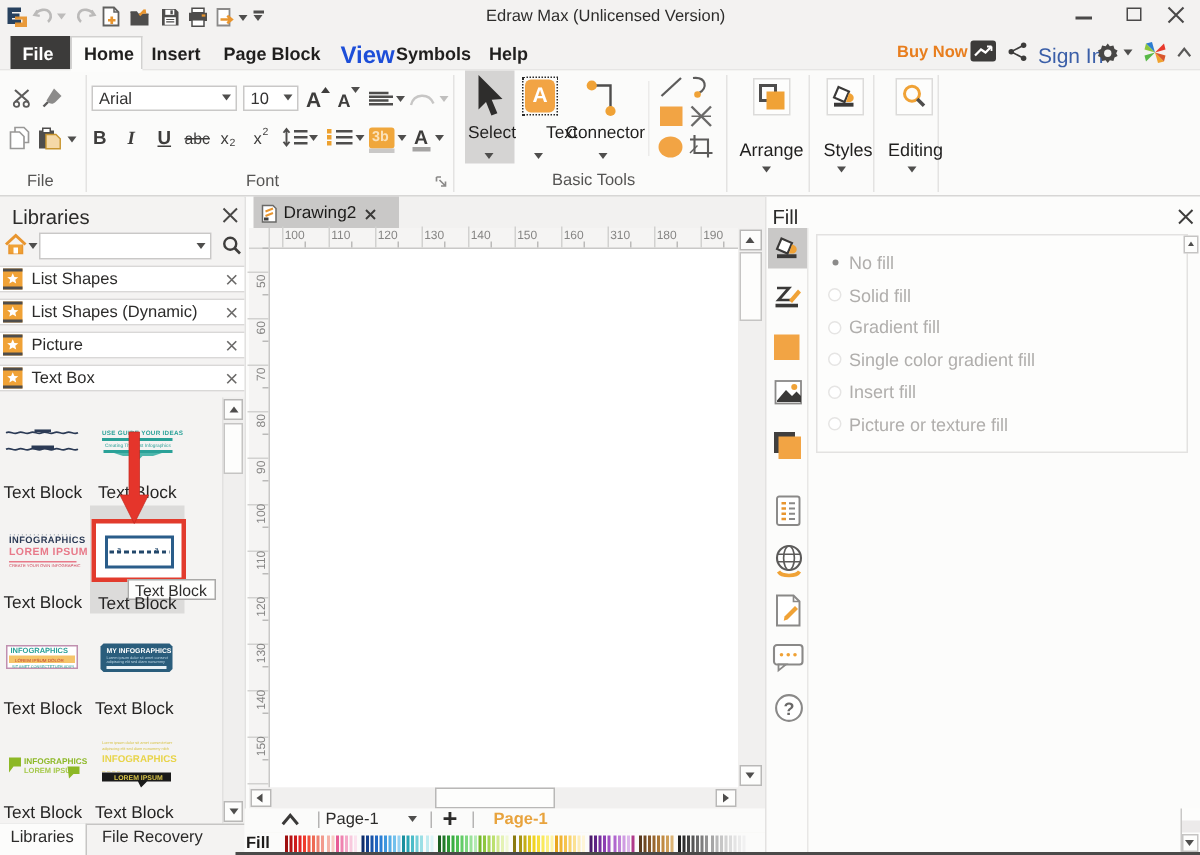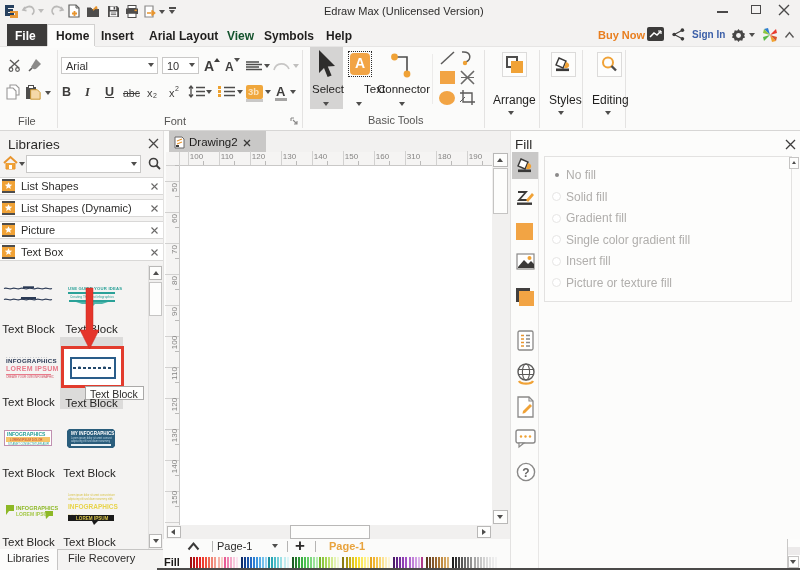--- a/index.html
+++ b/index.html
@@ -65,37 +65,37 @@
 <div style="left:751px;top:5px;width:10px;height:9px;border:1.4px solid #4a4949"></div>
 <svg style="left:778px;top:4px" width="12" height="12" viewBox="0 0 12 12">
     <path d="M1 1 L11 11 M11 1 L1 11" stroke="#4a4949" stroke-width="1.4"></path>
   </svg>
 <div style="left:0px;top:46px;width:800px;height:1px;background:#e6e5e4"></div>
 <div style="left:7px;top:24px;width:40px;height:22px;background:#3c3b3a"></div>
 <div class="t" style="left:15px;top:29px;font-size:12px;color:#fff;font-weight:700">File</div>
 <div style="left:47px;top:24px;width:48px;height:23px;background:#fcfcfb;border:1px solid #d2d1d0;border-bottom:none"></div>
 <div class="t" style="left:56px;top:29px;font-size:12px;color:#201f1e;font-weight:700">Home</div>
 <div class="t" style="left:101px;top:29px;font-size:12px;color:#201f1e;font-weight:700">Insert</div>
-<div class="t" style="left:149px;top:29px;font-size:12px;color:#201f1e;font-weight:700">Arial Layout</div>
-<div class="t" style="left:227px;top:29px;font-size:12px;color:#14532d;font-weight:700">View</div>
+<div class="t" style="left:149px;top:29px;font-size:12px;color:#201f1e;font-weight:700">Page Block</div>
+<div class="t" style="left:227px;top:29px;font-size:16px;color:#1d4ed8;font-weight:700">View</div>
 <div class="t" style="left:264px;top:29px;font-size:12px;color:#201f1e;font-weight:700">Symbols</div>
 <div class="t" style="left:326px;top:29px;font-size:12px;color:#201f1e;font-weight:700">Help</div>
 <div class="t" style="left:598px;top:29px;font-size:11px;color:#e87e1e;font-weight:700">Buy Now</div>
 <svg style="left:647px;top:27px" width="17" height="15" viewBox="0 0 17 15">
     <rect x="0" y="0" width="17" height="14" rx="2" fill="#3c3b3a"></rect>
     <path d="M3 10 L7 6 L10 8 L14 4" fill="none" stroke="#fff" stroke-width="1.5"></path>
     <path d="M14 4h-3M14 4v3" stroke="#fff" stroke-width="1.2"></path>
   </svg>
 <svg style="left:672px;top:28px" width="13" height="13" viewBox="0 0 15 15">
     <circle cx="12" cy="2.5" r="2.1" fill="#3c3b3a"></circle>
     <circle cx="2.5" cy="7.5" r="2.1" fill="#3c3b3a"></circle>
     <circle cx="12" cy="12.5" r="2.1" fill="#3c3b3a"></circle>
     <path d="M2.5 7.5 L12 2.5 M2.5 7.5 L12 12.5" stroke="#3c3b3a" stroke-width="1.2"></path>
   </svg>
-<div class="t" style="left:692px;top:29px;font-size:10px;color:#3b5fa8;font-weight:700">Sign In</div>
+<div class="t" style="left:692px;top:29px;font-size:14px;color:#3b5fa8;font-weight:400">Sign In</div>
 <svg style="left:731px;top:28px" width="15" height="15" viewBox="0 0 16 16">
     <path d="M8 1 L9.5 3 L12 2.5 L12.8 5 L15 6 L14 8 L15 10 L12.8 11 L12 13.5 L9.5 13 L8 15 L6.5 13 L4 13.5 L3.2 11 L1 10 L2 8 L1 6 L3.2 5 L4 2.5 L6.5 3 Z" fill="#474645"></path>
     <circle cx="8" cy="8" r="2.6" fill="#f3f2f1"></circle>
   </svg>
 <div class="caret" style="left:749px;top:33px;border-left-width:3px;border-right-width:3px"></div>
 <svg style="left:761px;top:26px" width="18" height="18" viewBox="0 0 18 18">
     <path d="M9 9 L3 3 L7 2 Z" fill="#2e7dd1"></path>
     <path d="M9 9 L15 3 L16 7 Z" fill="#e8392c"></path>
     <path d="M9 9 L15 15 L11 16 Z" fill="#f0a22e"></path>
     <path d="M9 9 L3 15 L2 11 Z" fill="#58b947"></path>

